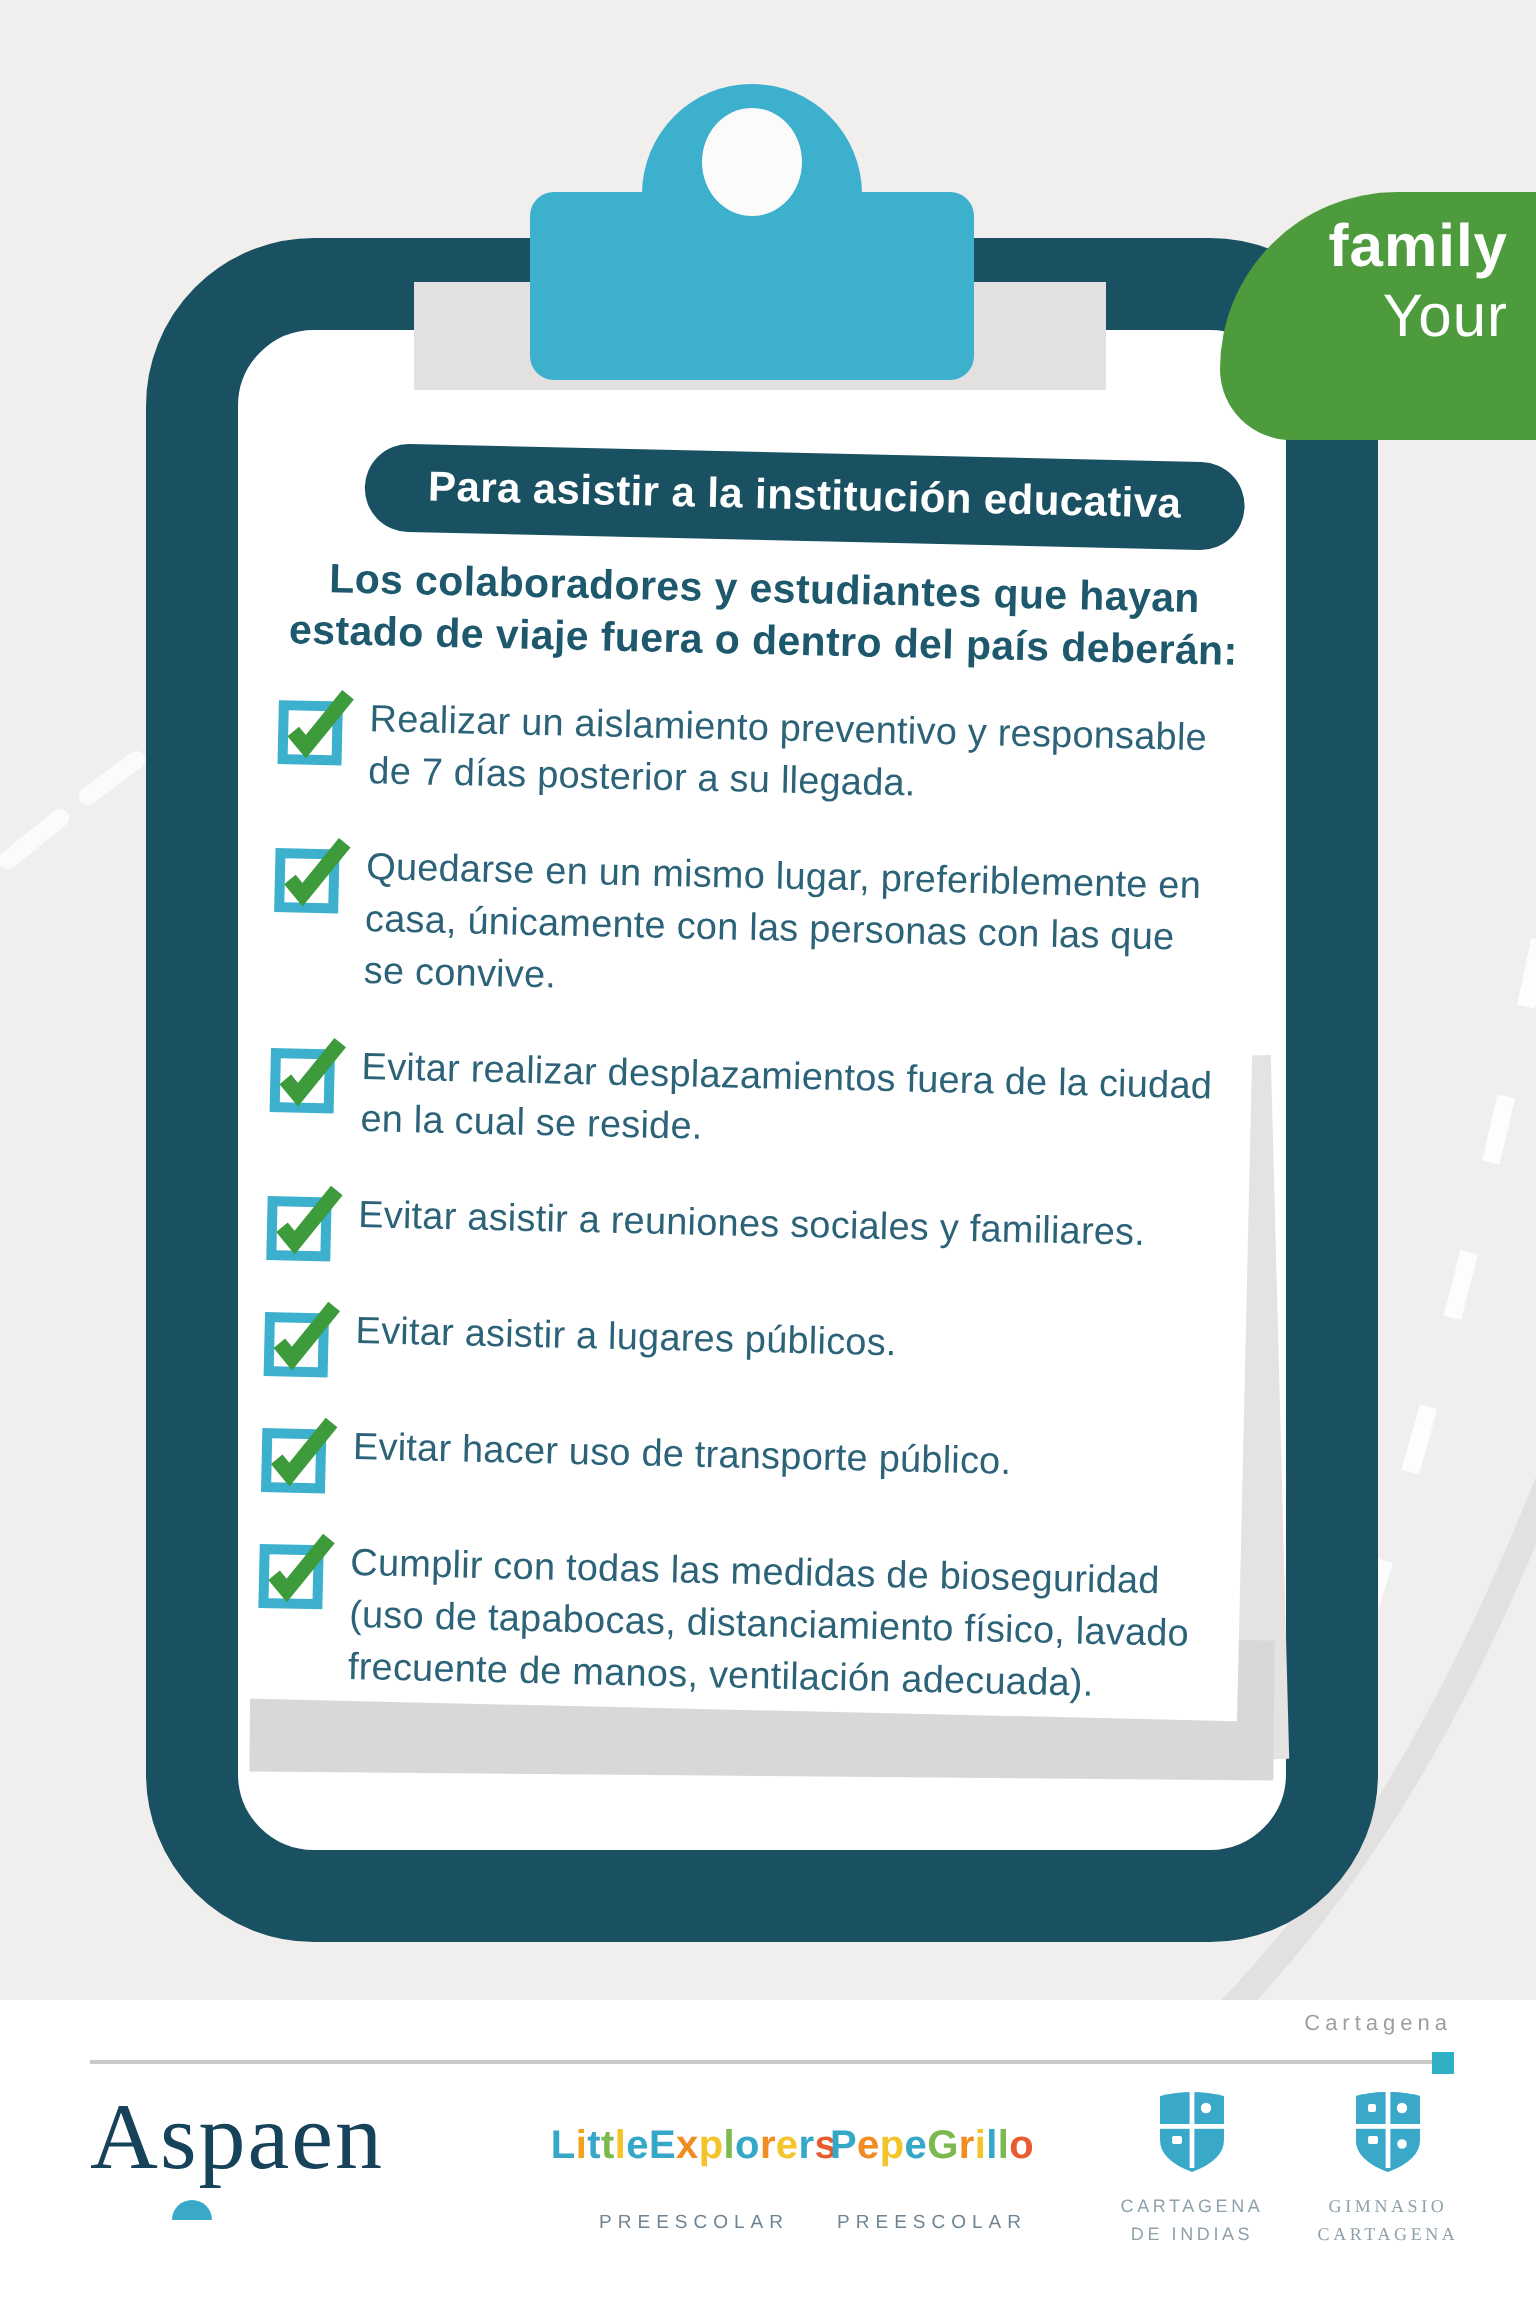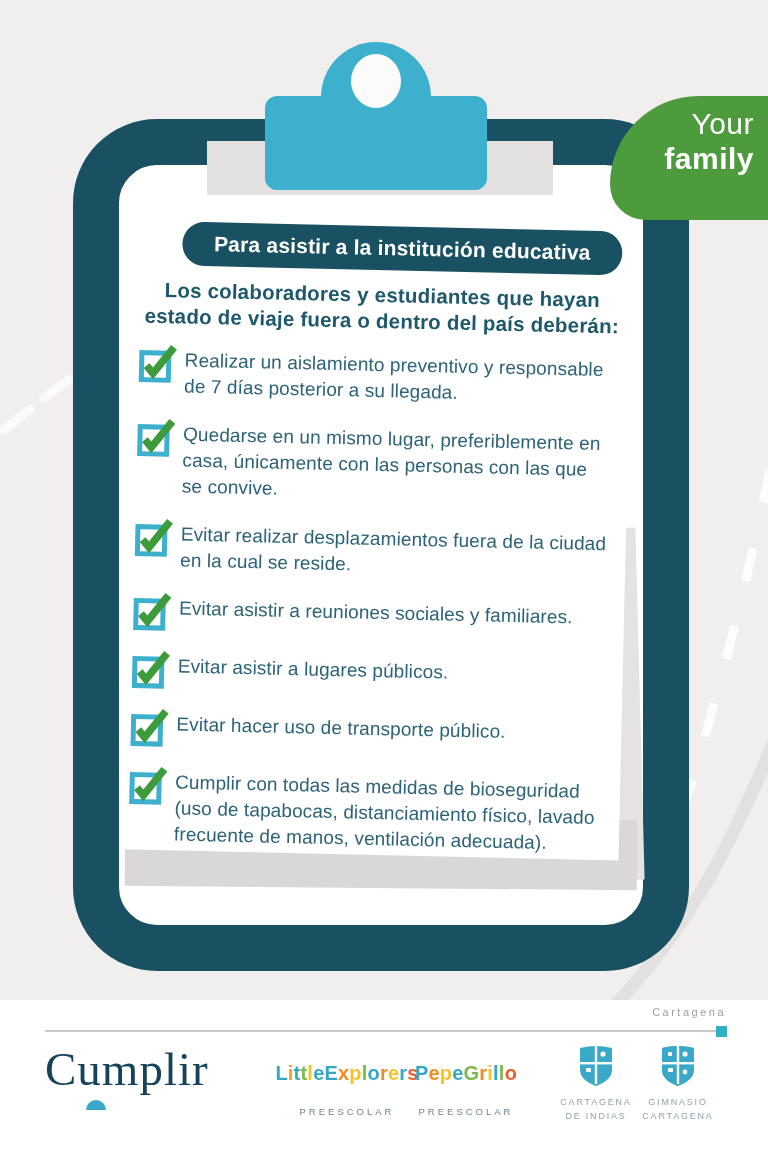--- a/index.html
+++ b/index.html
@@ -165,29 +165,29 @@
 </div>
   </div>
 
   <svg class="abs clip" width="250" height="160" viewBox="250 35 250 160">
     <circle cx="376" cy="97" r="55" fill="#3cb0cd"></circle>
     <rect x="265" y="96" width="222" height="94" rx="12" fill="#3cb0cd"></rect>
     <ellipse cx="376" cy="81" rx="25" ry="27" fill="#fbfbfa"></ellipse>
   </svg>
 
   <div class="abs badge">
+    <span class="bline bold">family</span>
     <span class="bline">Your</span>
-    <span class="bline bold">family</span>
   </div>
 
   <div class="abs city">Cartagena</div>
   <div class="abs divider"></div>
   <div class="abs divider-cap"></div>
 
-  <div class="abs aspaen">Cumplir</div>
+  <div class="abs aspaen">Aspaen</div>
   <div class="abs aspaen-dome"></div>
 
   <div class="abs preschool" style="left:267px;">
     <div class="wordline"><span class="word"><span style="color: rgb(53, 168, 200);">L</span><span style="color: rgb(245, 161, 28);">i</span><span style="color: rgb(53, 168, 200);">t</span><span style="color: rgb(124, 185, 78);">t</span><span style="color: rgb(243, 197, 42);">l</span><span style="color: rgb(53, 168, 200);">e</span></span><span class="word"><span style="color: rgb(53, 168, 200);">E</span><span style="color: rgb(240, 140, 33);">x</span><span style="color: rgb(243, 197, 42);">p</span><span style="color: rgb(124, 185, 78);">l</span><span style="color: rgb(53, 168, 200);">o</span><span style="color: rgb(240, 140, 33);">r</span><span style="color: rgb(243, 197, 42);">e</span><span style="color: rgb(53, 168, 200);">r</span><span style="color: rgb(232, 93, 47);">s</span></span></div>
     <div class="sub">PREESCOLAR</div>
   </div>
 
   <div class="abs preschool" style="left:386px;">
     <div class="wordline"><span class="word"><span style="color: rgb(53, 168, 200);">P</span><span style="color: rgb(240, 140, 33);">e</span><span style="color: rgb(243, 197, 42);">p</span><span style="color: rgb(53, 168, 200);">e</span></span><span class="word"><span style="color: rgb(124, 185, 78);">G</span><span style="color: rgb(240, 140, 33);">r</span><span style="color: rgb(243, 197, 42);">i</span><span style="color: rgb(53, 168, 200);">l</span><span style="color: rgb(124, 185, 78);">l</span><span style="color: rgb(232, 93, 47);">o</span></span></div>
     <div class="sub">PREESCOLAR</div>
@@ -200,21 +200,21 @@
       <rect x="0" y="18" width="32" height="2.4" fill="#ffffff"></rect>
       <circle cx="23" cy="10" r="2.6" fill="#ffffff"></circle>
       <rect x="6" y="24" width="5" height="4" rx="1" fill="#ffffff"></rect>
     </svg>
     <div class="labels">
         <span class="line">CARTAGENA</span>
         <span class="line">DE INDIAS</span>
       </div>
   </div>
 
-  <div class="abs school" style="left:638px;">
+  <div class="abs school" style="left:654px;font-family:Liberation Serif, serif;">
     <svg width="32" height="42" viewBox="0 0 32 42">
       <path d="M0 4 Q16 0 32 4 L32 26 Q16 42 16 42 Q0 36 0 26 Z" fill="#3aa9c9"></path>
       <path d="M0 4 Q16 0 32 4 L32 26 Q32 36 16 42 Q0 36 0 26 Z" fill="#3aa9c9"></path>
       <rect x="14.8" y="2" width="2.4" height="38" fill="#ffffff"></rect>
       <rect x="0" y="18" width="32" height="2.4" fill="#ffffff"></rect>
       <rect x="6" y="8" width="4" height="4" rx="1" fill="#ffffff"></rect>
       <circle cx="23" cy="10" r="2.6" fill="#ffffff"></circle>
       <rect x="6" y="24" width="5" height="4" rx="1" fill="#ffffff"></rect>
       <circle cx="23" cy="28" r="2.4" fill="#ffffff"></circle>
     </svg>

